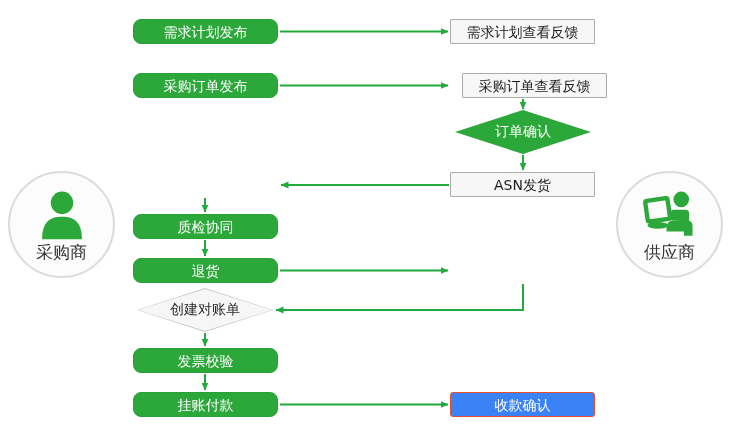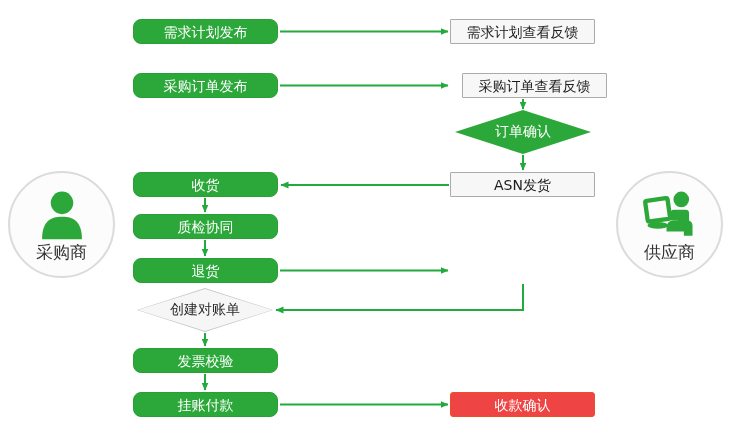--- a/index.html
+++ b/index.html
@@ -9,21 +9,21 @@
   }
   .connectors { position:absolute; left:0; top:0; width:731px; height:436px; }
 
   .node {
     position:absolute; width:145px; height:25px; box-sizing:border-box;
     display:flex; align-items:center; justify-content:center;
     font-size:14px; line-height:1; white-space:nowrap;
   }
   .node.green { background:#2CA83A; color:#FFFFFF; border-radius:8px; border:1px solid #29A036; }
   .node.plain { background:#F7F7F7; color:#1C1C1C; border:1px solid #ABABAB; border-radius:1px; }
-  .node.red   { background:#ef4444; color:#FFFFFF; border-radius:3px; border:1px solid #E94F2A; }
+  .node.red   { background:#3b82f6; color:#FFFFFF; border-radius:3px; border:1px solid #E94F2A; }
 
   .diamond { position:absolute; width:136px; height:44px; }
   .diamond .shape, .diamond .shape-outer, .diamond .shape-inner {
     clip-path: polygon(50% 0, 100% 50%, 50% 100%, 0 50%);
   }
   .diamond .shape { position:absolute; inset:0; background:#2CA83A; }
   .diamond .shape-outer { position:absolute; inset:0; background:#C6C6C6; }
   .diamond .shape-inner { position:absolute; inset:1px; background:#F6F6F6; }
   .diamond .lbl {
     position:absolute; inset:0; display:flex; align-items:center; justify-content:center;
@@ -65,23 +65,20 @@
       <line x1="205" y1="374" x2="205" y2="390" marker-end="url(#ah)"></line>
       <line x1="280" y1="404.5" x2="448" y2="404.5" marker-end="url(#ah)"></line>
     </g>
   </svg>
 
   <div class="node green" style="left:133px; top:19px">
     <span>需求计划发布</span>
   </div>
   <div class="node green" style="left:133px; top:73px">
     <span>采购订单发布</span>
-  </div>
-  <div class="node green" style="left:133px; top:172px">
-    <span>收货</span>
   </div>
   <div class="node green" style="left:133px; top:214px">
     <span>质检协同</span>
   </div>
   <div class="node green" style="left:133px; top:258px">
     <span>退货</span>
   </div>
   <div class="diamond gray" style="left:137px; top:288px">
     <div class="shape-outer"></div>
     <div class="shape-inner"></div>

